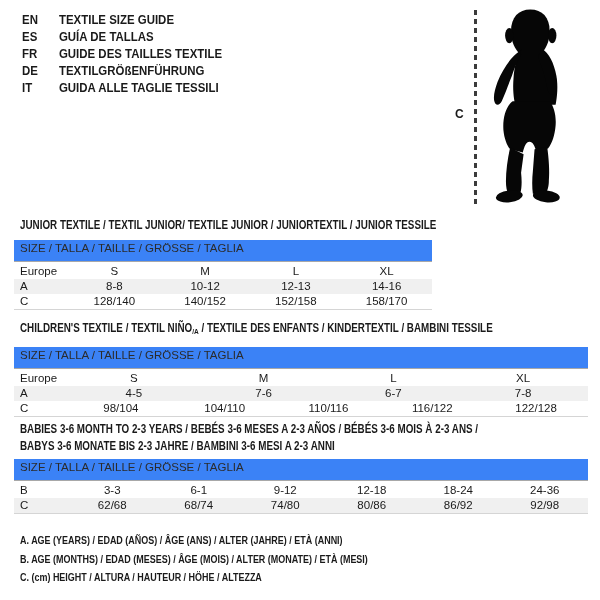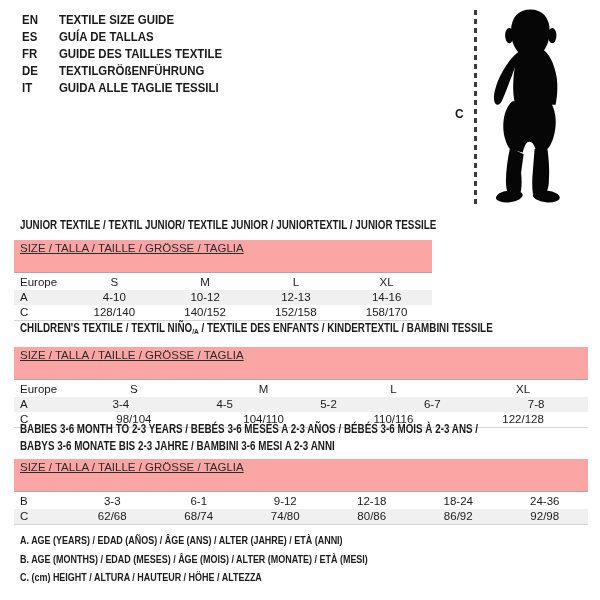--- a/index.html
+++ b/index.html
@@ -19,22 +19,22 @@
   .measure-label { left:455px; top:107px; font-size:12px; font-weight:700; }
   .baby-svg { left:481px; top:7px; }
 
   
   .tbl-title { font-size:12px; font-weight:700; white-space:nowrap;
     transform:scaleX(0.82); transform-origin:0 0; line-height:16.5px; }
   .subscript { font-size:8px; vertical-align:-2px; font-weight:700; }
 
   
   .tbl { left:14px; }
-  .tbl-head { height:33px; line-height:16px; background:#fca5a5; border-bottom:1px solid #a8a8a8;
-    font-size:11.5px; color:#2b2b2b; padding-left:6px; margin-bottom:2px; white-space:nowrap;text-decoration:underline; }
+  .tbl-head { height:22px; line-height:16px; background:#3b82f6; border-bottom:1px solid #a8a8a8;
+    font-size:11.5px; color:#2b2b2b; padding-left:6px; margin-bottom:2px; white-space:nowrap; }
   .tbl-row { display:flex; height:15px; line-height:15px; font-size:11.5px; }
   .tbl-row.shaded { background:#f0f0f0; }
   .tbl-body { border-bottom:1px solid #d5d5d5; }
   .lbl { width:55px; padding-left:6px; }
   .val { flex:1; text-align:center; }
   .w418 { width:418px; } .w574 { width:574px; }
 
   
   .footnotes { left:20px; top:531px; font-size:11.5px; font-weight:700;
     transform:scaleX(0.78); transform-origin:0 0; }
@@ -90,21 +90,21 @@
   <div class="tbl-body">
     <div class="tbl-row">
       <span class="lbl">Europe</span>
       <span class="val">S</span>
       <span class="val">M</span>
       <span class="val">L</span>
       <span class="val">XL</span>
     </div>
     <div class="tbl-row shaded">
       <span class="lbl">A</span>
-      <span class="val">4-10</span>
+      <span class="val">8-8</span>
       <span class="val">10-12</span>
       <span class="val">12-13</span>
       <span class="val">14-16</span>
     </div>
     <div class="tbl-row">
       <span class="lbl">C</span>
       <span class="val">128/140</span>
       <span class="val">140/152</span>
       <span class="val">152/158</span>
       <span class="val">158/170</span>
@@ -118,31 +118,31 @@
   <div class="tbl-body">
     <div class="tbl-row">
       <span class="lbl">Europe</span>
       <span class="val">S</span>
       <span class="val">M</span>
       <span class="val">L</span>
       <span class="val">XL</span>
     </div>
     <div class="tbl-row shaded">
       <span class="lbl">A</span>
-      <span class="val">3-4</span>
       <span class="val">4-5</span>
-      <span class="val">5-2</span>
+      <span class="val">7-6</span>
       <span class="val">6-7</span>
       <span class="val">7-8</span>
     </div>
     <div class="tbl-row">
       <span class="lbl">C</span>
       <span class="val">98/104</span>
       <span class="val">104/110</span>
       <span class="val">110/116</span>
+      <span class="val">116/122</span>
       <span class="val">122/128</span>
     </div>
   </div>
 </div>
 
 <div class="abs tbl-title" style="left:20px; top:421px;">
   <div>BABIES 3-6 MONTH TO 2-3 YEARS / BEBÉS 3-6 MESES A 2-3 AÑOS / BÉBÉS 3-6 MOIS À 2-3 ANS /</div>
   <div>BABYS 3-6 MONATE BIS 2-3 JAHRE / BAMBINI 3-6 MESI A 2-3 ANNI</div>
 </div>
 <div class="abs tbl w574" style="top:459px;">

